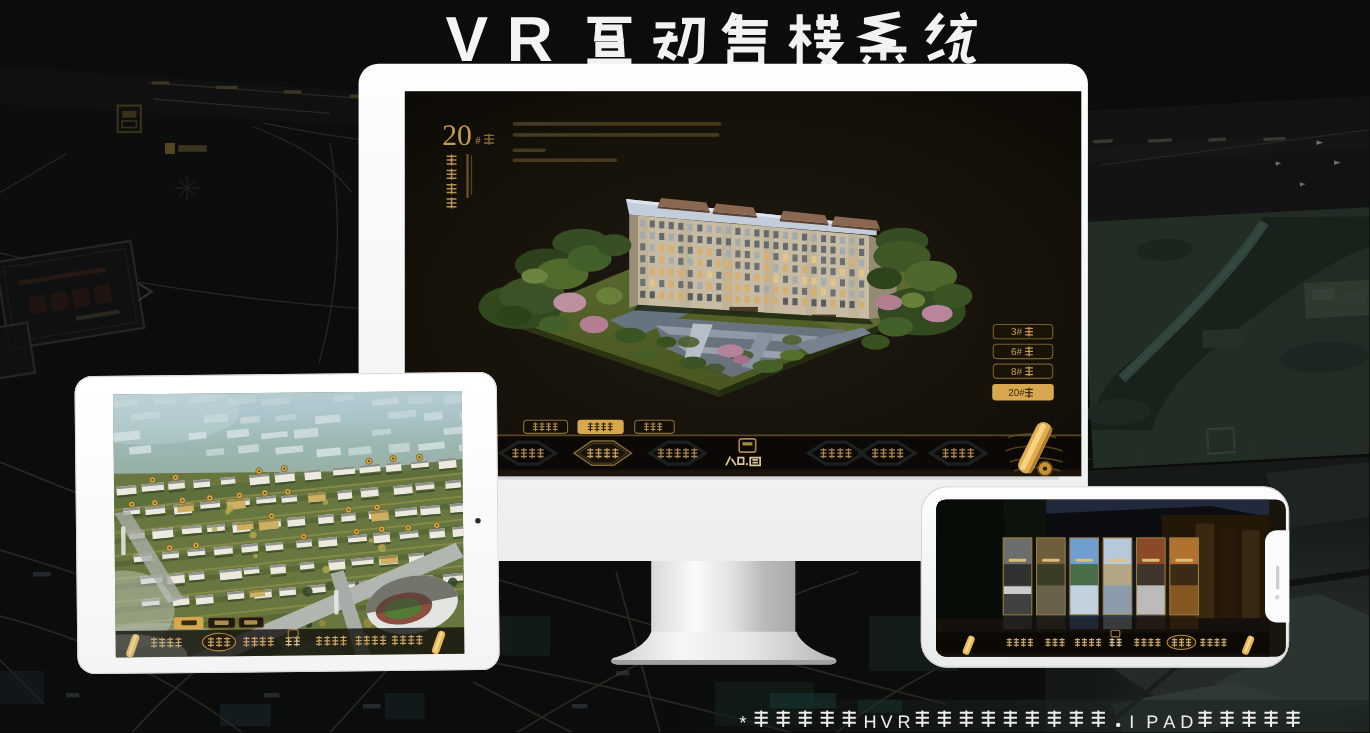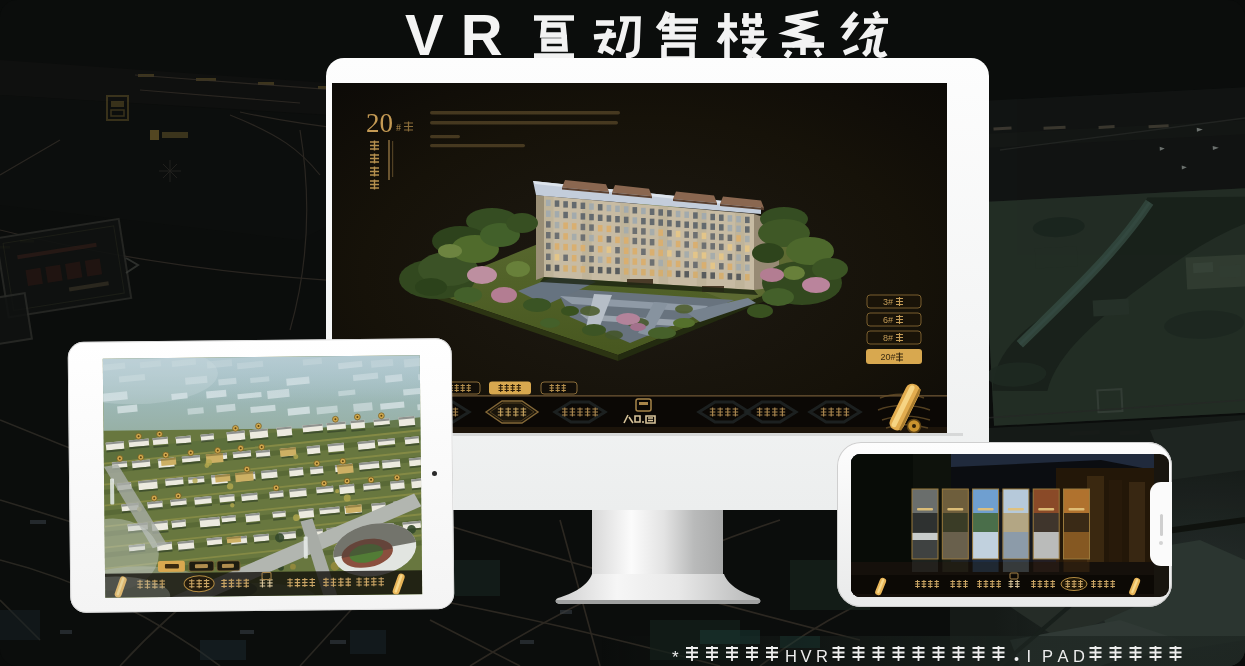--- a/index.html
+++ b/index.html
@@ -1,16 +1,16 @@
 <!DOCTYPE html>
 <html><head>
 <meta charset="utf-8">
 <style>
 html,body{margin:0;padding:0;background:#0a0c0b;}
-#stage{position:relative;width:1245px;height:666px;overflow:hidden;background:#0a0c0b;font-family:"Liberation Sans",sans-serif;border-radius:17px;}
+#stage{position:relative;width:1245px;height:666px;overflow:hidden;background:#0a0c0b;font-family:"Liberation Sans",sans-serif;}
 .abs{position:absolute;}
 </style>
 </head>
 <body>
 <div id="stage">
 
 <svg id="bg" class="abs" style="left:0;top:0" width="1245" height="666" viewBox="0 0 1245 666">
   <rect width="1245" height="666" fill="#0b0d0c"></rect>
 
   <g opacity="0.5">
@@ -226,21 +226,21 @@
       <path d="M32,16 L24,26 L38,22 L34,40 C34,46 38,48 44,44"></path>
       <path d="M28,30 L26,42 L22,46"></path>
     </g>
   </g>
 </svg>
 
 <div class="abs" style="left:326px;top:58px;width:663px;height:452px;background:linear-gradient(180deg,#fdfdfd,#f4f5f5 60%,#eceeee);border-radius:18px;"></div>
 
 <div class="abs" style="left:348px;top:433px;width:615px;height:3px;background:rgba(0,0,0,0.10);"></div>
 
-<div class="abs" style="left:332px;top:83px;width:615px;height:350px;background:#16120d;overflow:hidden;">
+<div class="abs" style="left:368px;top:83px;width:615px;height:350px;background:#16120d;overflow:hidden;">
 <svg width="615" height="350" viewBox="0 0 615 350">
   <defs>
     <radialGradient id="scrbg" cx="50%" cy="55%" r="75%">
       <stop offset="0%" stop-color="#1e1a14"></stop>
       <stop offset="60%" stop-color="#161209"></stop>
       <stop offset="100%" stop-color="#0c0a07"></stop>
     </radialGradient>
     <linearGradient id="grassg" x1="0" y1="0" x2="0" y2="1">
       <stop offset="0%" stop-color="#5d6d33"></stop>
             <stop offset="100%" stop-color="#47571f"></stop>

